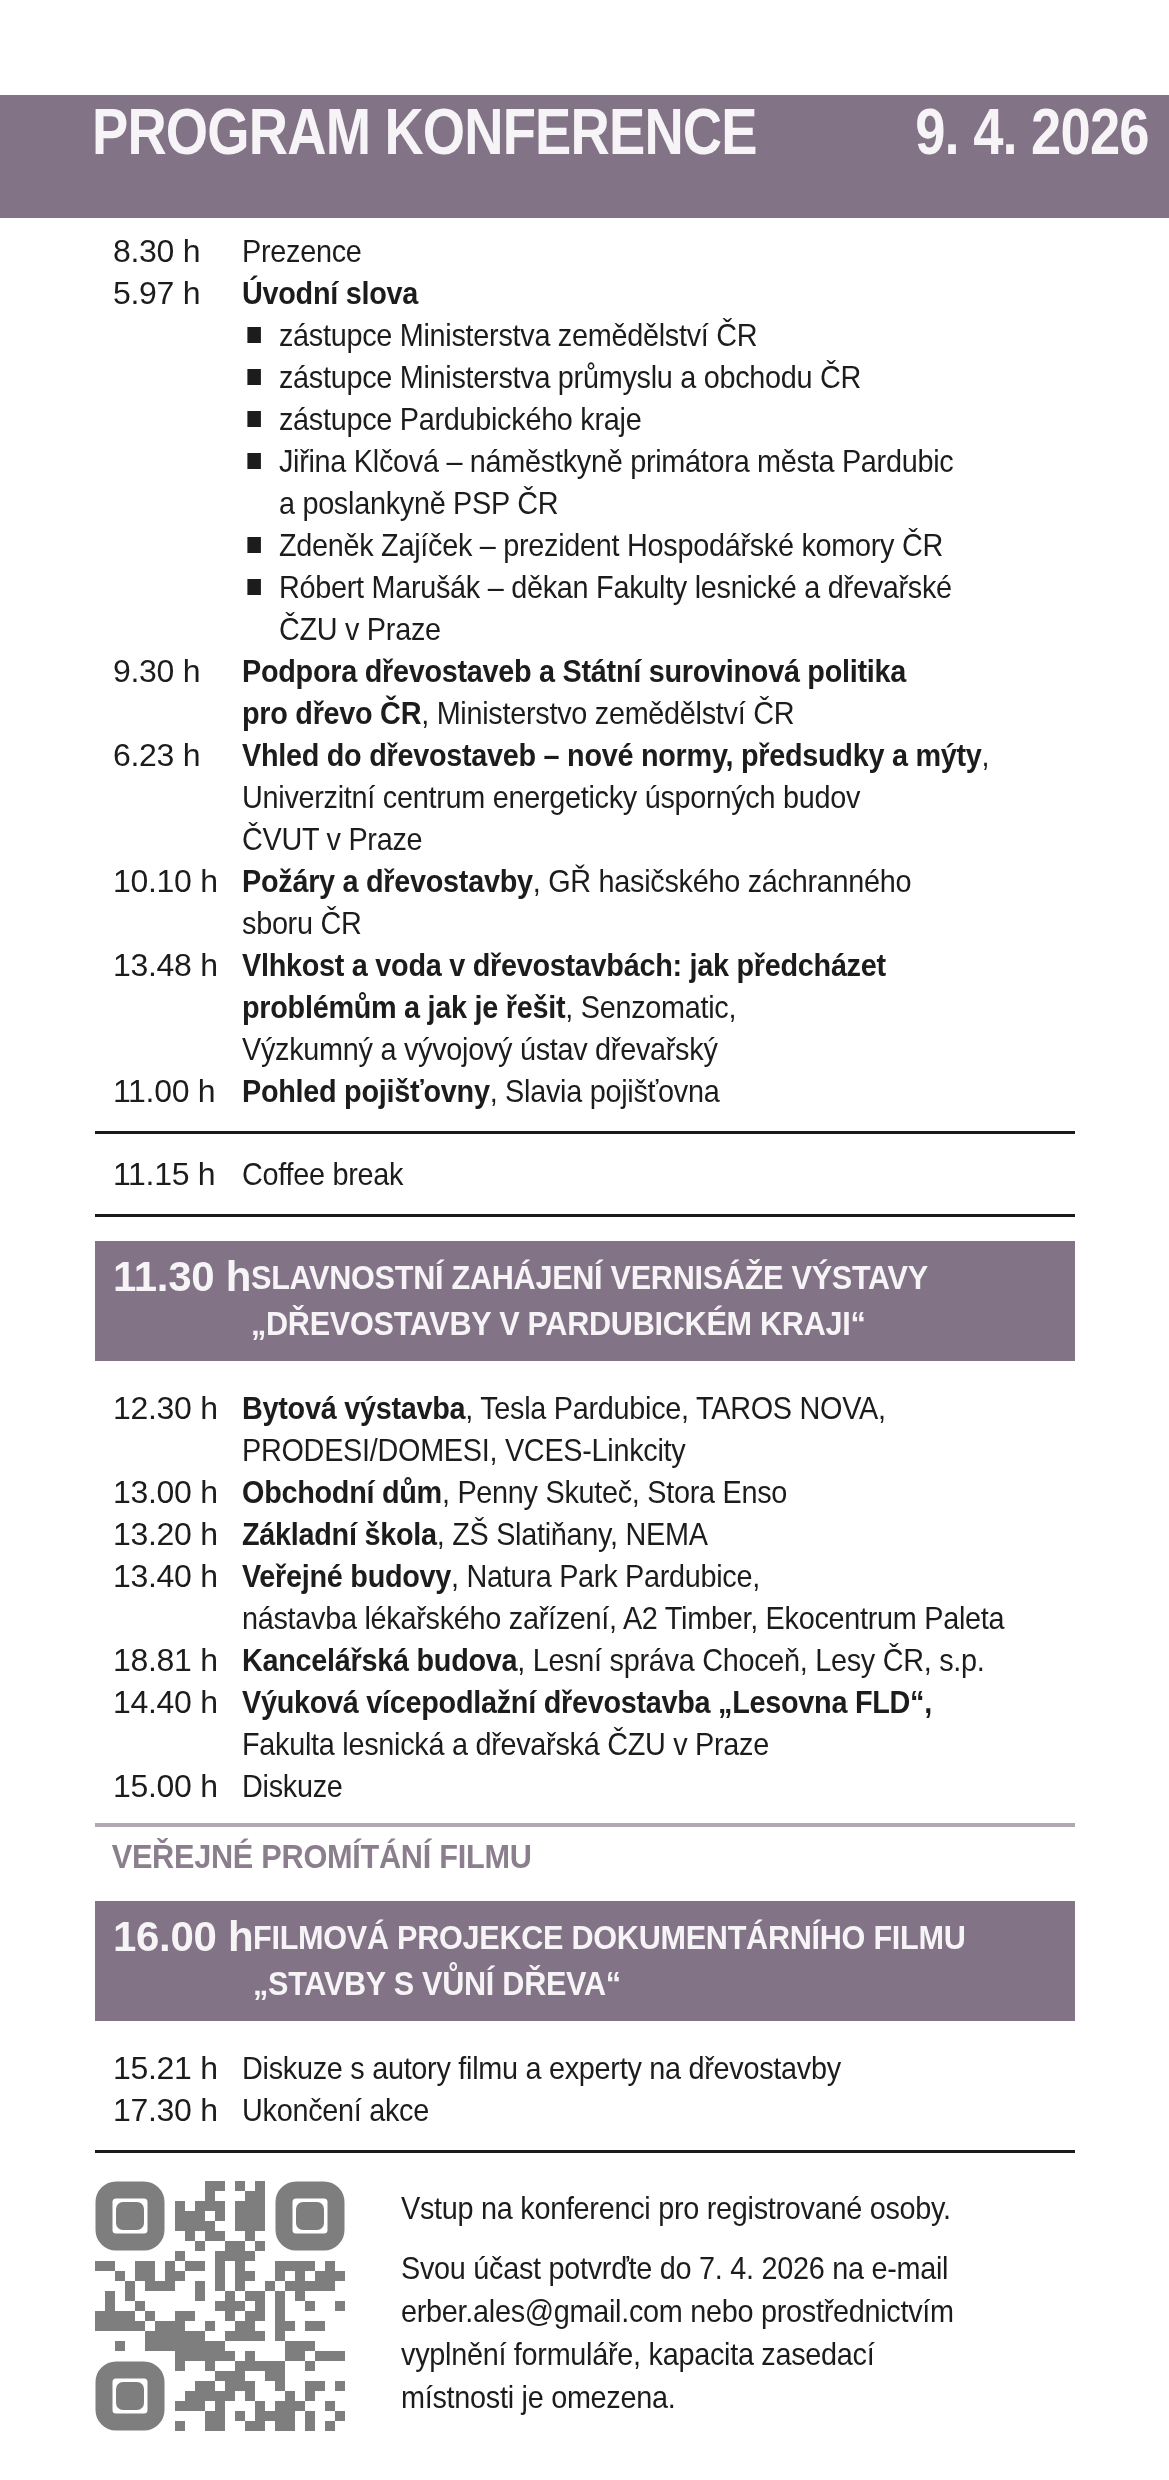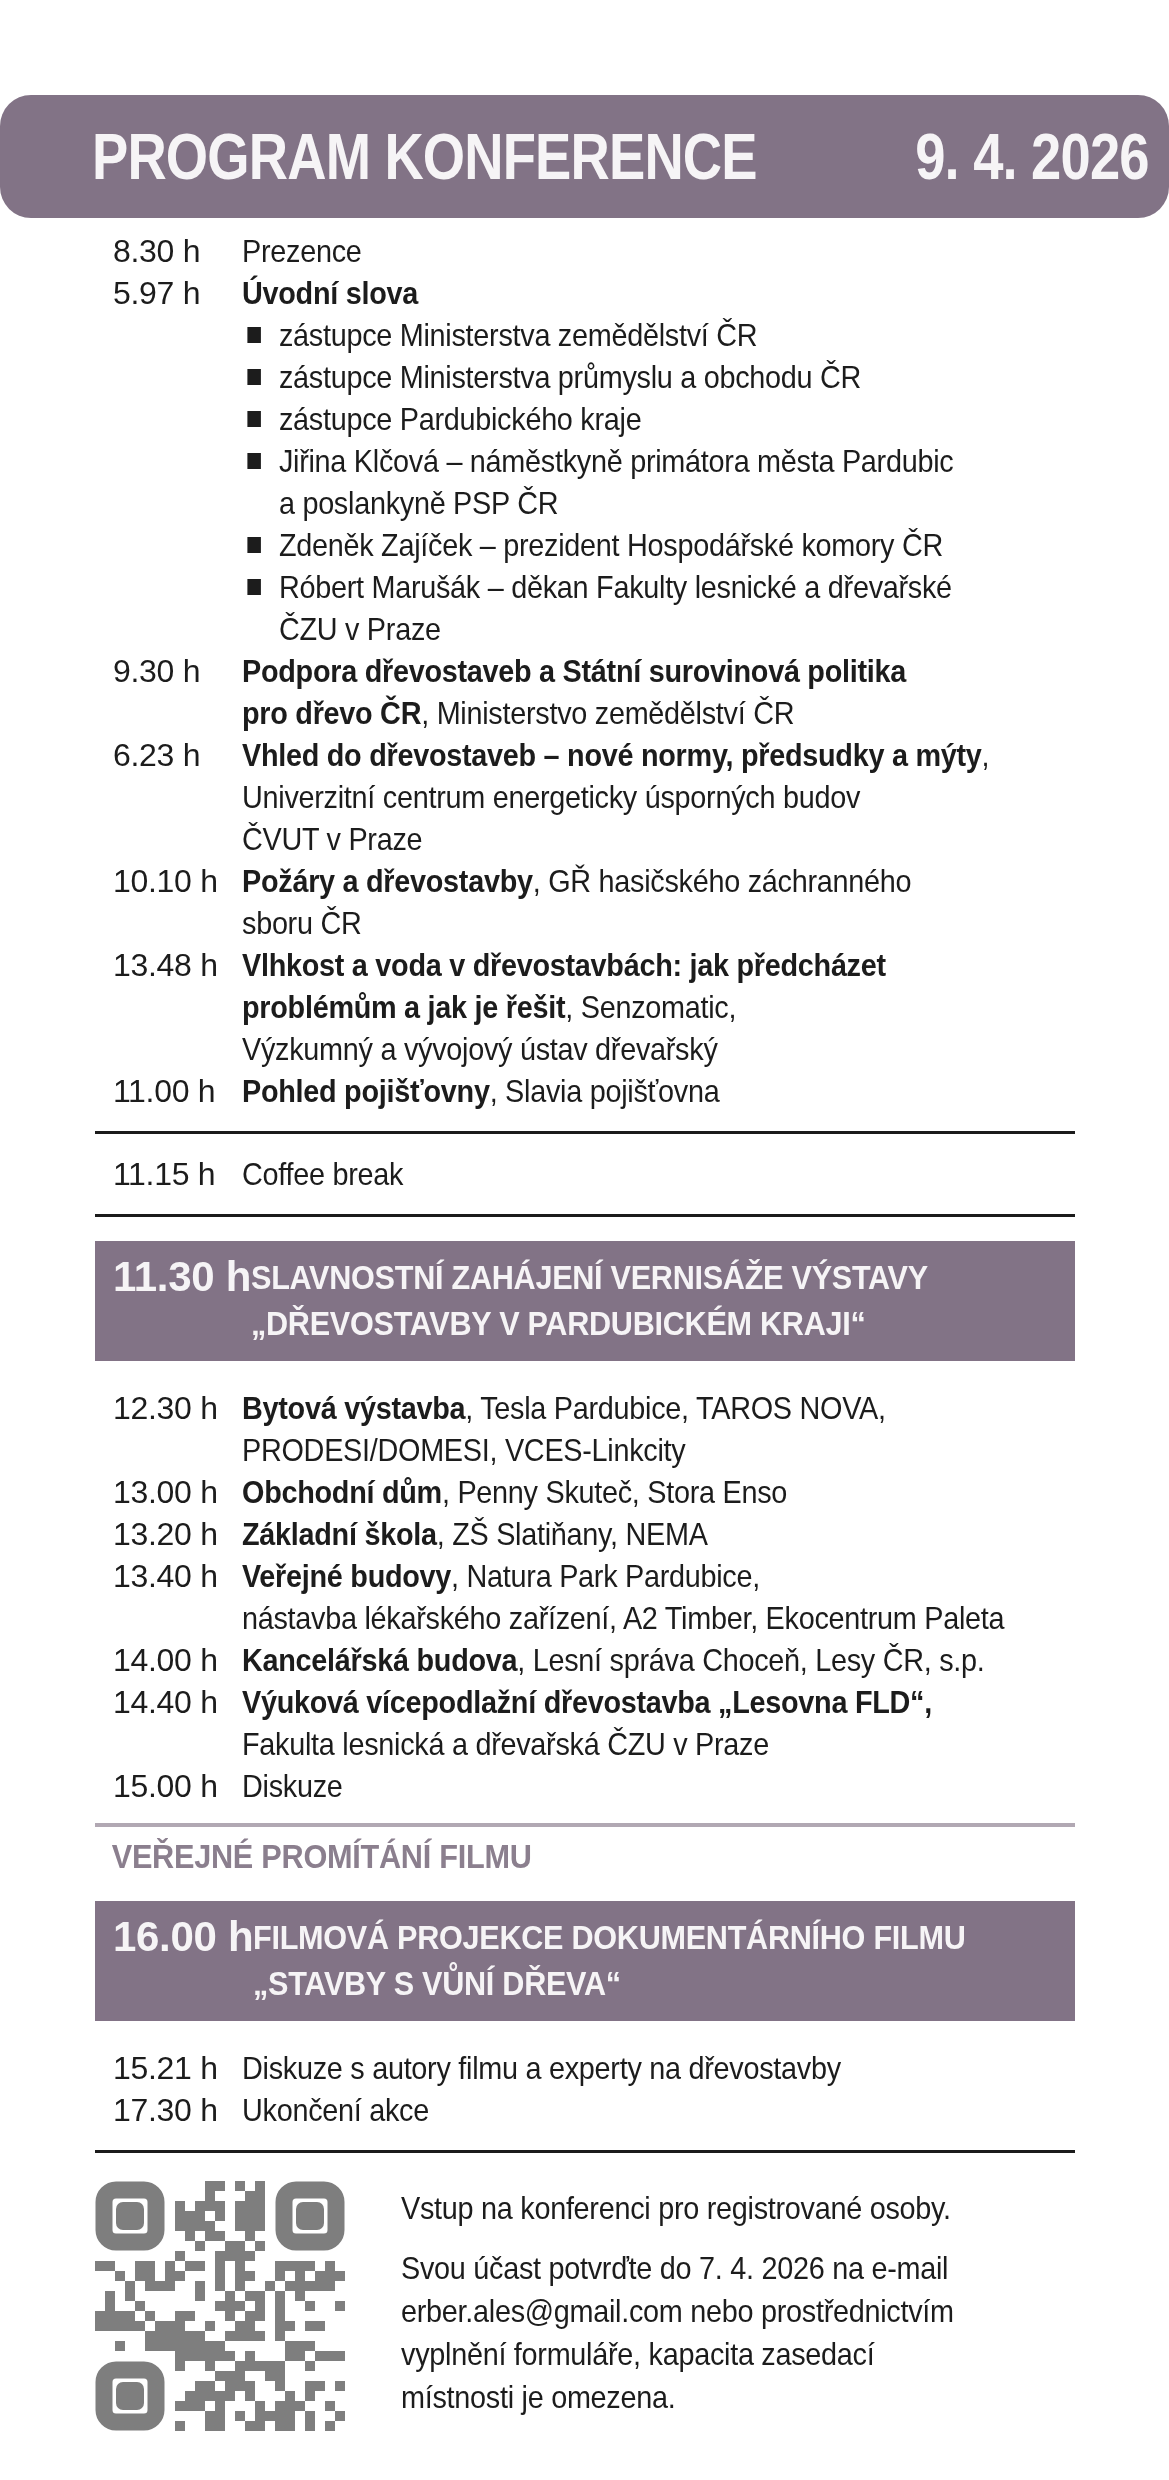--- a/index.html
+++ b/index.html
@@ -7,22 +7,22 @@
     --rule-dark:#1b1b1b; --rule-accent:#b1a8b3; --label:#8b7f8e; --qr:#7e7e7e;
   }
   html,body{margin:0;padding:0;background:#ffffff;}
   .page{
     position:relative;width:1169px;height:2480px;background:#ffffff;overflow:hidden;
     font-family:"Liberation Sans","DejaVu Sans",sans-serif;color:var(--text);
   }
   
   .band{
     margin-top:95px;height:123px;background:var(--accent);
-    display:flex;align-items:center;justify-content:space-between;
-    padding:0 88px 0 92px;box-sizing:border-box;border-radius:31px;
+    display:flex;align-items:flex-start;justify-content:space-between;
+    padding:0 88px 0 92px;box-sizing:border-box;
   }
   .band h1{
     margin:0;font-size:64px;font-weight:700;color:var(--band-text);
     transform:scaleX(.85);transform-origin:left center;white-space:nowrap;letter-spacing:-1px;
   }
   .band .date{
     font-size:64px;font-weight:700;color:var(--band-text);
     transform:scaleX(.85);transform-origin:right center;white-space:nowrap;letter-spacing:-1px;
   }
   
@@ -170,21 +170,21 @@
         </div>
       </div>
       <div class="row">
         <span class="time">13.40 h</span>
         <div class="tcol">
           <div class="line"><span class="bseg">Veřejné budovy</span><span class="seg">, Natura Park Pardubice,</span></div>
           <div class="line"><span class="seg">nástavba lékařského zařízení, A2 Timber, Ekocentrum Paleta</span></div>
         </div>
       </div>
       <div class="row">
-        <span class="time">14.00 h</span>
+        <span class="time">18.81 h</span>
         <div class="tcol">
           <div class="line"><span class="bseg">Kancelářská budova</span><span class="seg">, Lesní správa Choceň, Lesy ČR, s.p.</span></div>
         </div>
       </div>
       <div class="row">
         <span class="time">14.40 h</span>
         <div class="tcol">
           <div class="line"><span class="bseg">Výuková vícepodlažní dřevostavba „Lesovna FLD“,</span></div>
           <div class="line"><span class="seg">Fakulta lesnická a dřevařská ČZU v Praze</span></div>
         </div>

